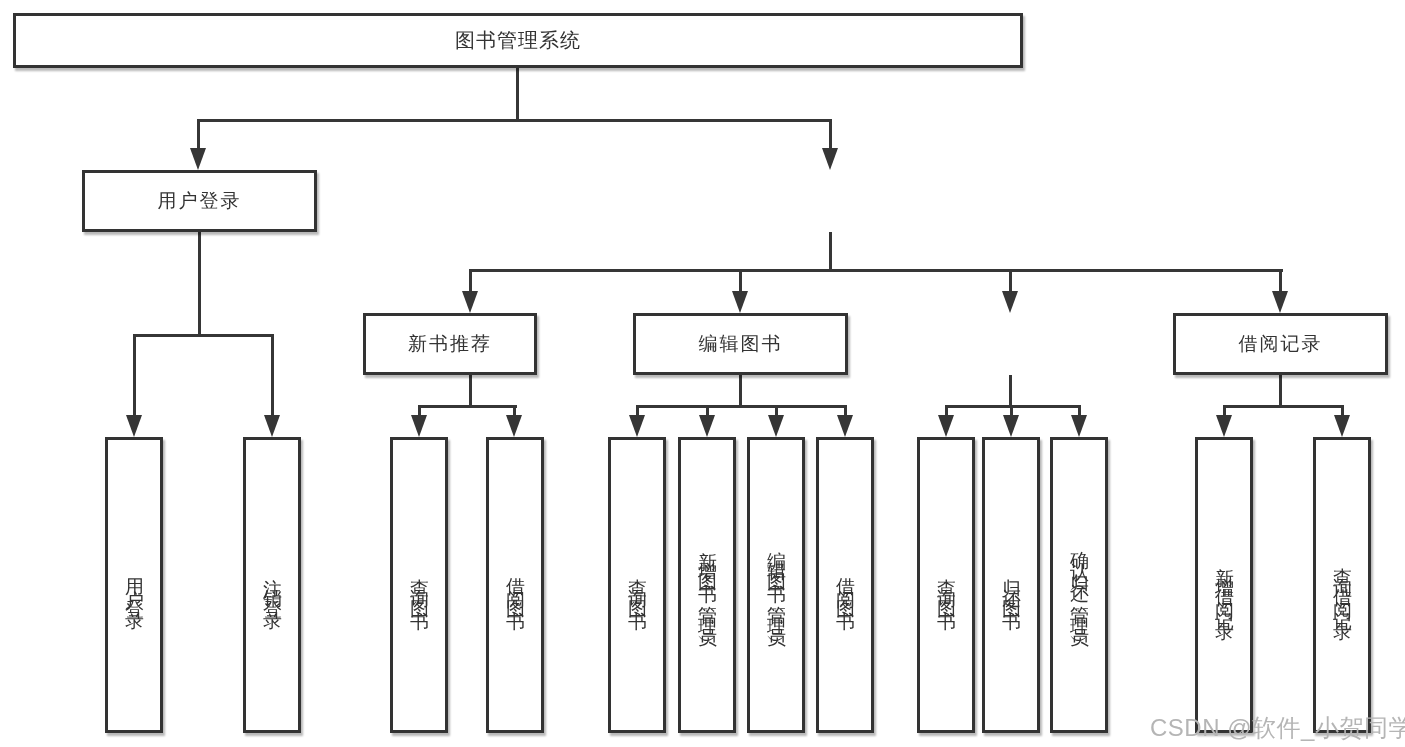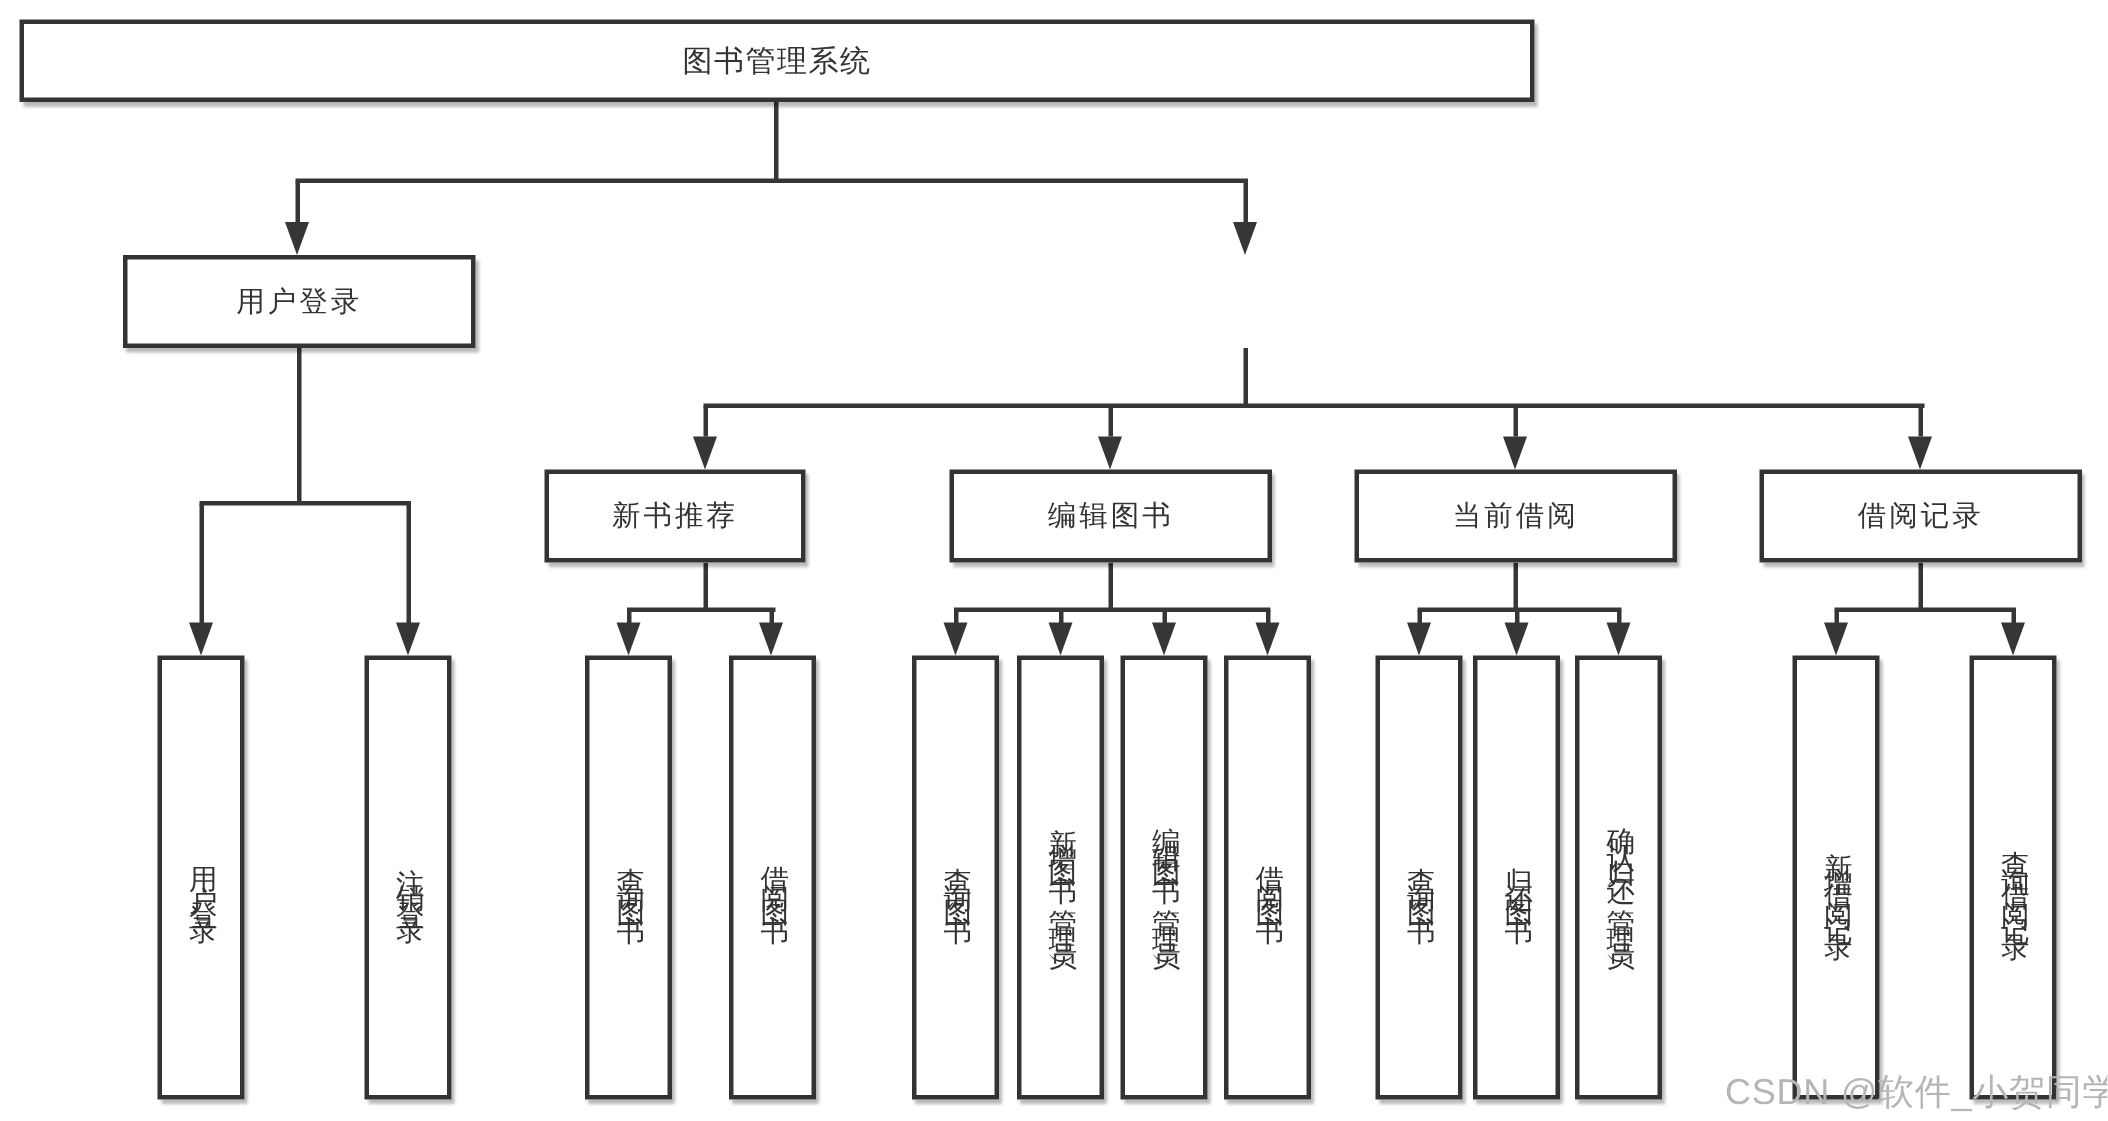--- a/index.html
+++ b/index.html
@@ -100,23 +100,20 @@
   <div class="box hbox" style="left:82px;top:170px;width:235px;height:62px">
     <span>用户登录</span>
   </div>
 
   <div class="box hbox" style="left:363px;top:313px;width:174px;height:62px">
     <span>新书推荐</span>
   </div>
   <div class="box hbox" style="left:633px;top:313px;width:215px;height:62px">
     <span>编辑图书</span>
   </div>
-  <div class="box hbox" style="left:903px;top:313px;width:215px;height:62px">
-    <span>当前借阅</span>
-  </div>
   <div class="box hbox" style="left:1173px;top:313px;width:215px;height:62px">
     <span>借阅记录</span>
   </div>
 
   <div class="box leaf" style="left:105px">
     <span>用户登录</span>
   </div>
   <div class="box leaf" style="left:243px">
     <span>注销登录</span>
   </div>

